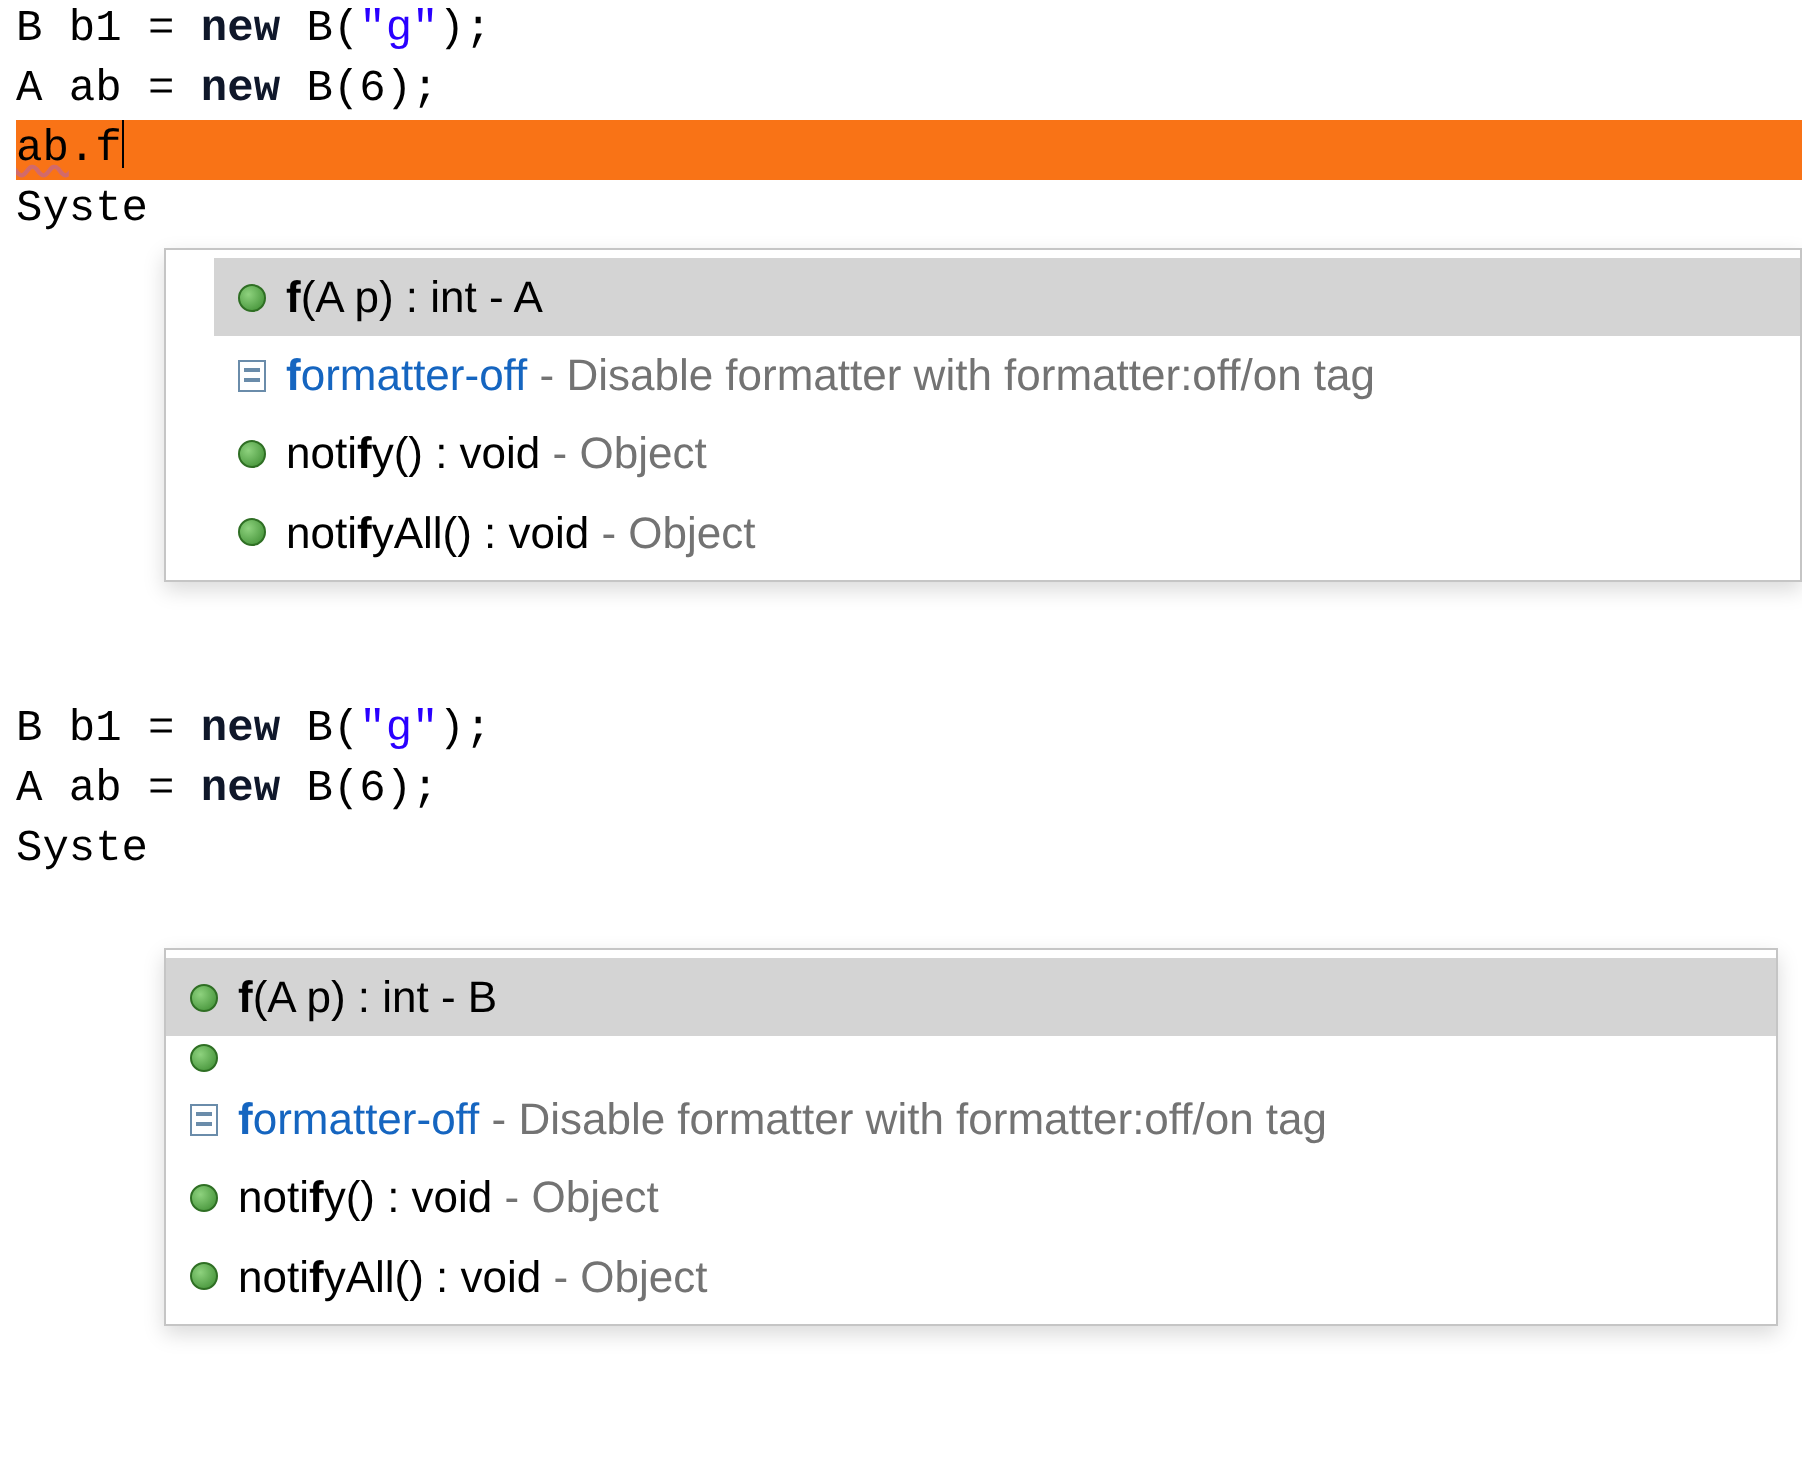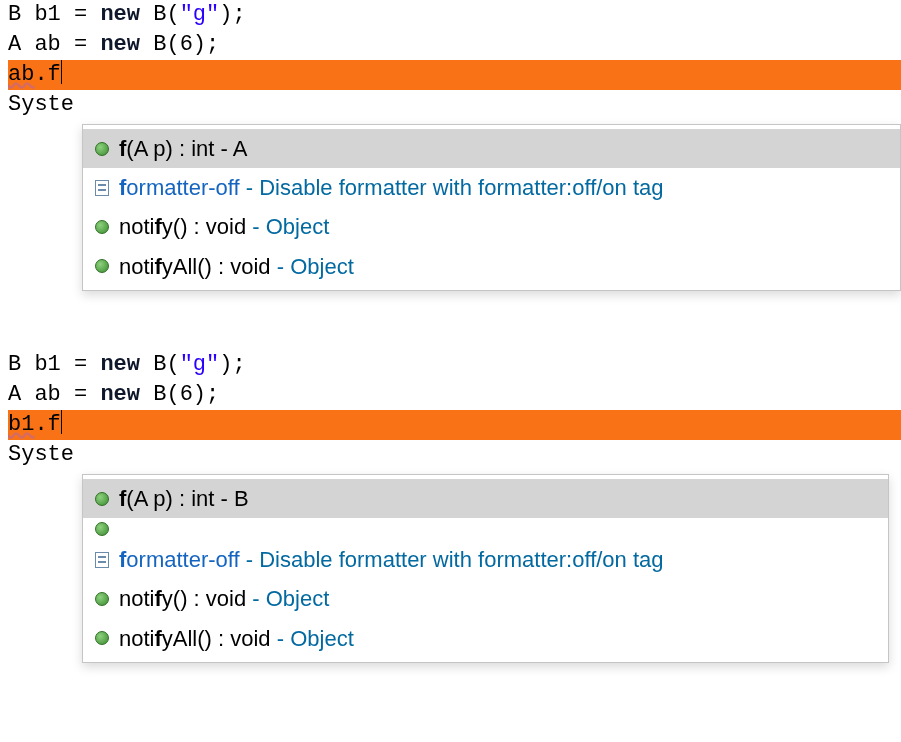--- a/index.html
+++ b/index.html
@@ -93,34 +93,34 @@
     position: absolute;
     left: 2px;
     right: 2px;
     height: 2px;
     background: #6a8caa;
   }
   .icon-template::before { top: 3px; }
   .icon-template::after { top: 8px; }
   .popup-label .bold { font-weight: bold; color: #000; }
   .popup-label .normal { color: #000; }
-  .popup-label .muted { color: #0369a1; }
+  .popup-label .muted { color: #737373; }
   .popup-label .link { color: #1565c0; font-weight: bold; }
 </style>
 </head>
 <body>
 
 <div class="editor" style="top:0;">
   <div class="code-line"><span class="type">B</span> <span class="id">b1</span> <span>=</span> <span class="kw">new</span> <span class="type">B</span><span>(</span><span class="str">"g"</span><span>);</span></div>
   <div class="code-line"><span class="type">A</span> <span class="id">ab</span> <span>=</span> <span class="kw">new</span> <span class="type">B</span><span>(</span><span class="num">6</span><span>);</span></div>
   <div class="code-line active"><span class="wavy">ab</span><span>.</span><span>f</span><span class="cursor"></span></div>
   <div class="code-line"><span>Syste</span></div>
 </div>
 
-<div class="popup" style="left:82px; top:124px; right:0;">
+<div class="popup" style="left:82px; top:124px; right:0;padding-left:24px;">
   <div class="popup-item selected">
     <span class="popup-icon">
         <span class="icon-method"></span>
       </span>
     <span class="popup-label"><span class="bold">f</span><span class="normal">(A p) : int</span><span class="normal"> - A</span></span>
   </div>
   <div class="popup-item">
     <span class="popup-icon">
         <span class="icon-template"></span>
       </span>
@@ -136,21 +136,20 @@
     <span class="popup-icon">
         <span class="icon-method"></span>
       </span>
     <span class="popup-label"><span class="normal">noti</span><span class="bold">f</span><span class="normal">yAll() : void</span><span class="muted"> - Object</span></span>
   </div>
 </div>
 
 <div class="editor" style="position:absolute; top:350px; left:0; right:0;">
   <div class="code-line"><span class="type">B</span> <span class="id">b1</span> <span>=</span> <span class="kw">new</span> <span class="type">B</span><span>(</span><span class="str">"g"</span><span>);</span></div>
   <div class="code-line"><span class="type">A</span> <span class="id">ab</span> <span>=</span> <span class="kw">new</span> <span class="type">B</span><span>(</span><span class="num">6</span><span>);</span></div>
-  <div class="code-line active"><span class="wavy">b1</span><span>.</span><span>f</span><span class="cursor"></span></div>
   <div class="code-line"><span>Syste</span></div>
 </div>
 
 <div class="popup" style="left:82px; top:474px; right:12px;">
   <div class="popup-item selected">
     <span class="popup-icon">
         <span class="icon-method"></span>
       </span>
     <span class="popup-label"><span class="bold">f</span><span class="normal">(A p) : int</span><span class="normal"> - B</span></span>
   </div>

